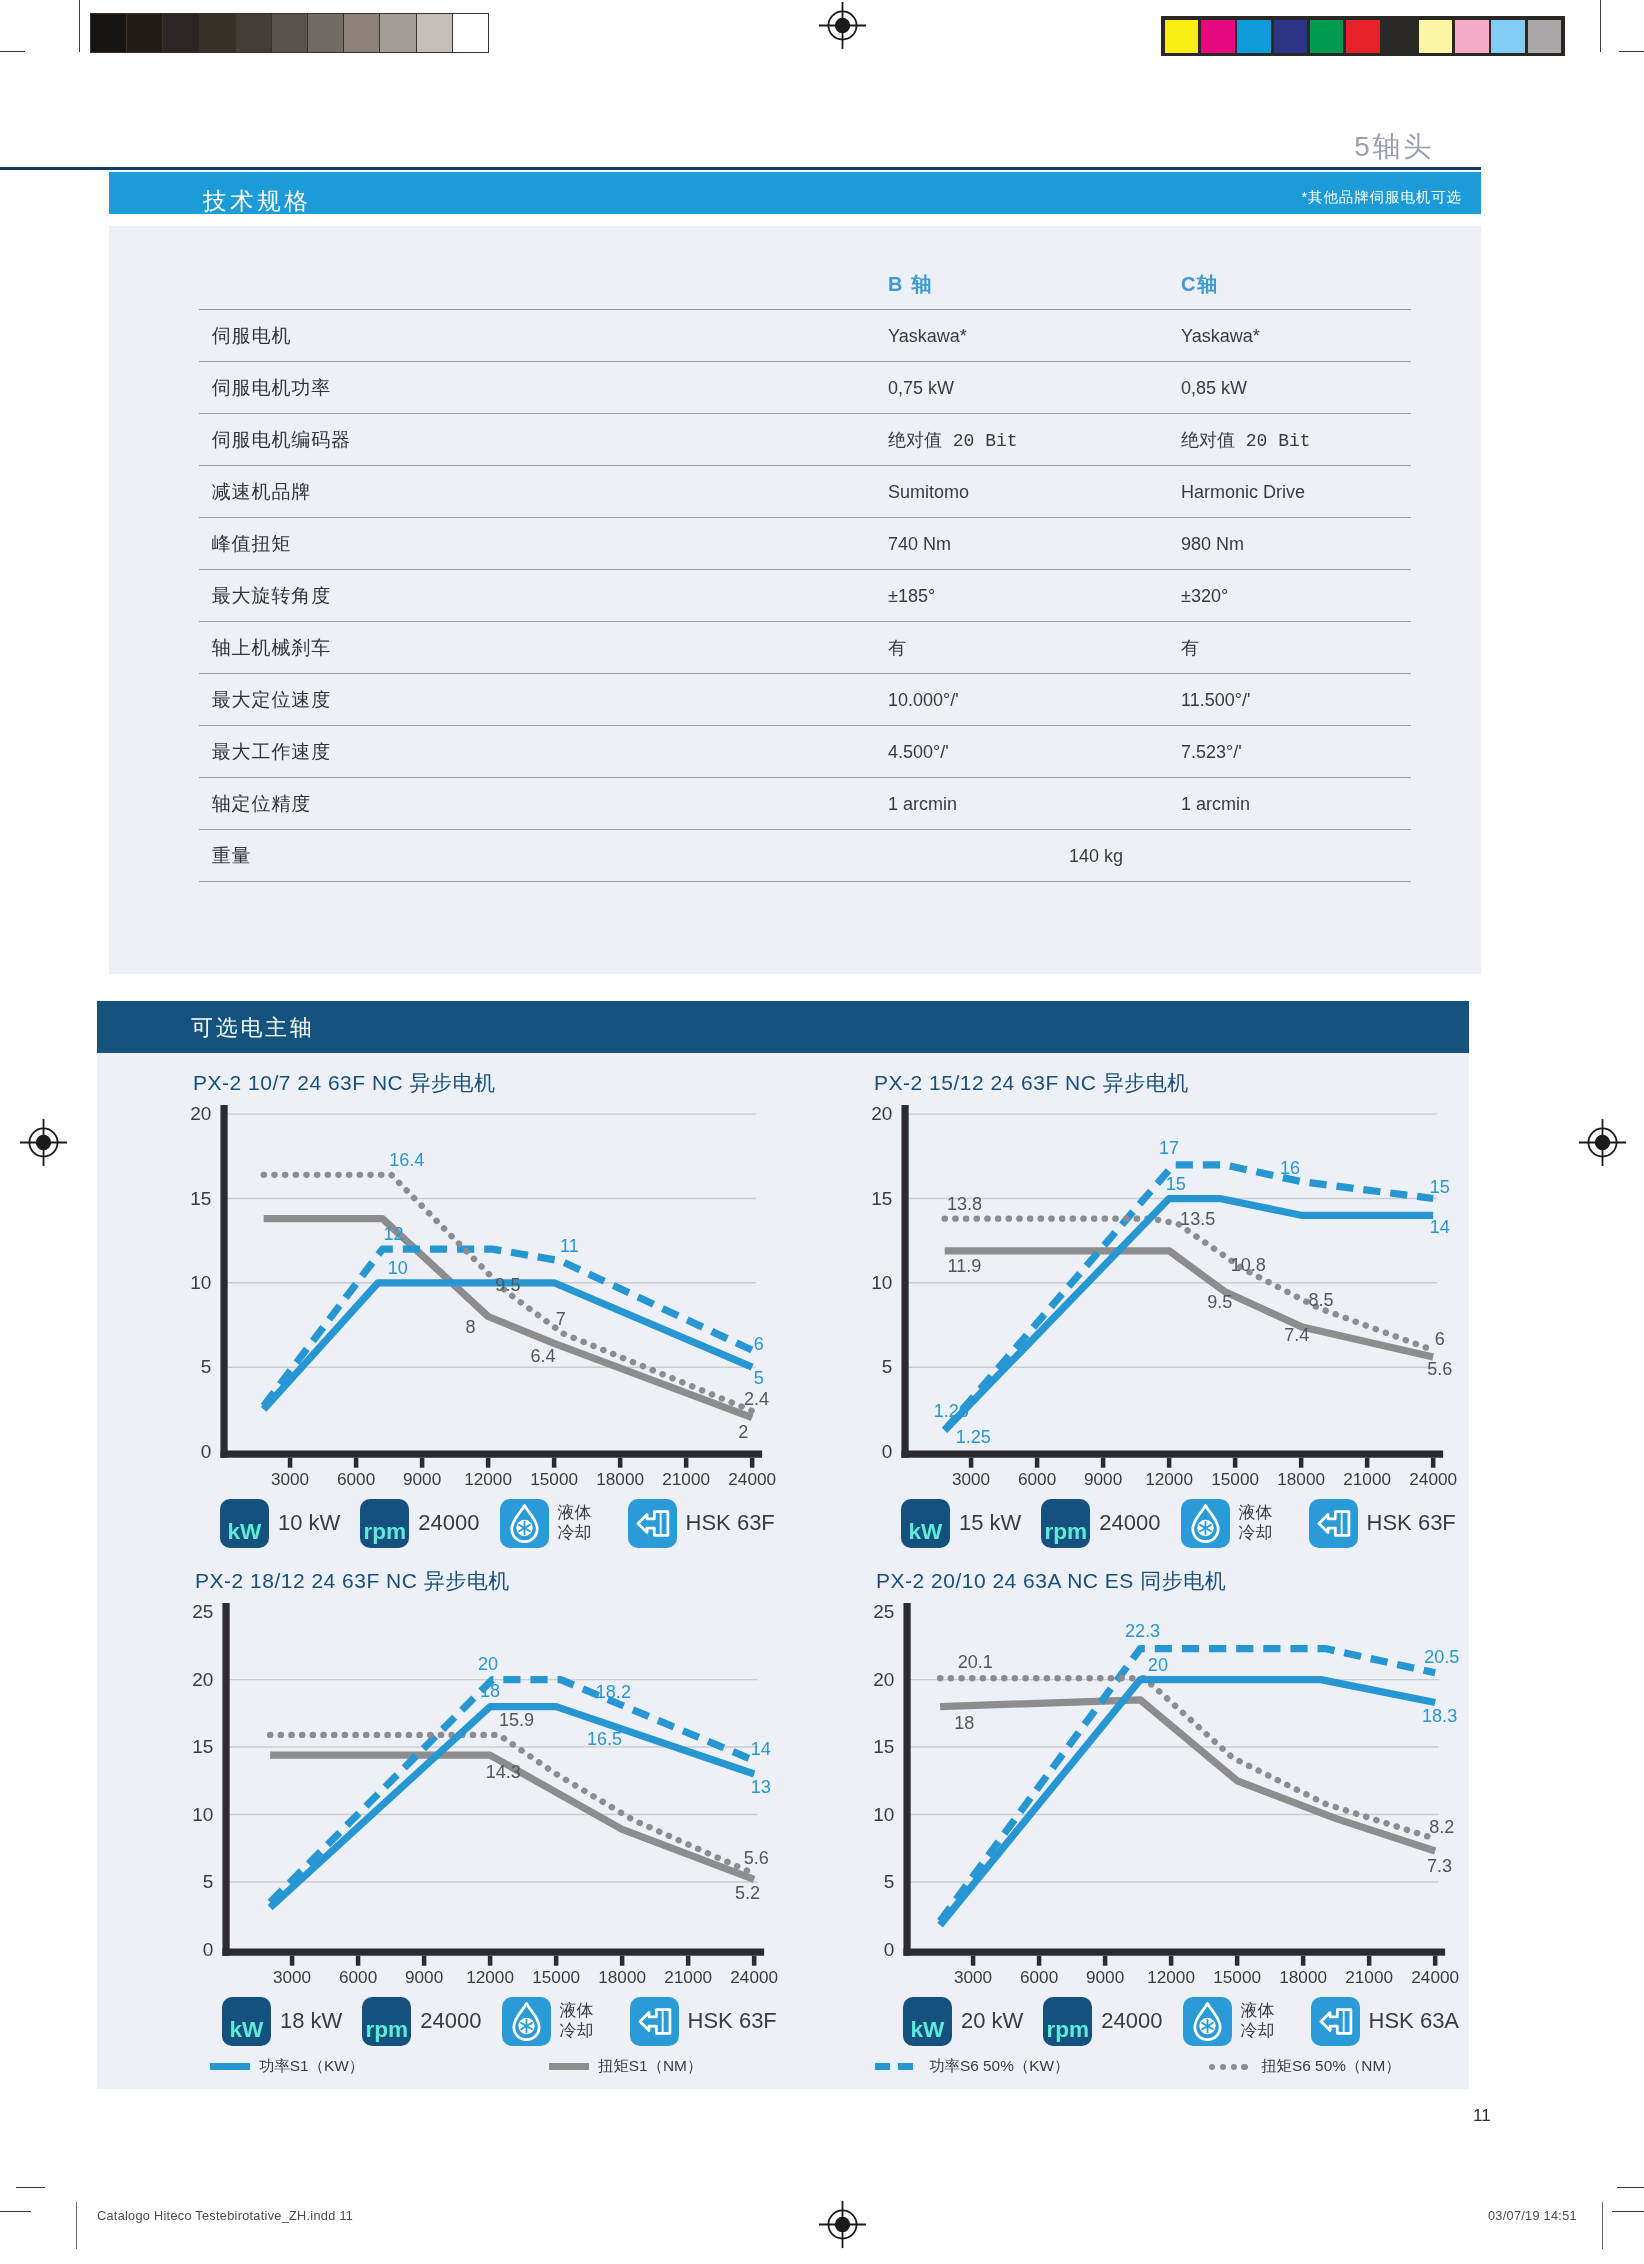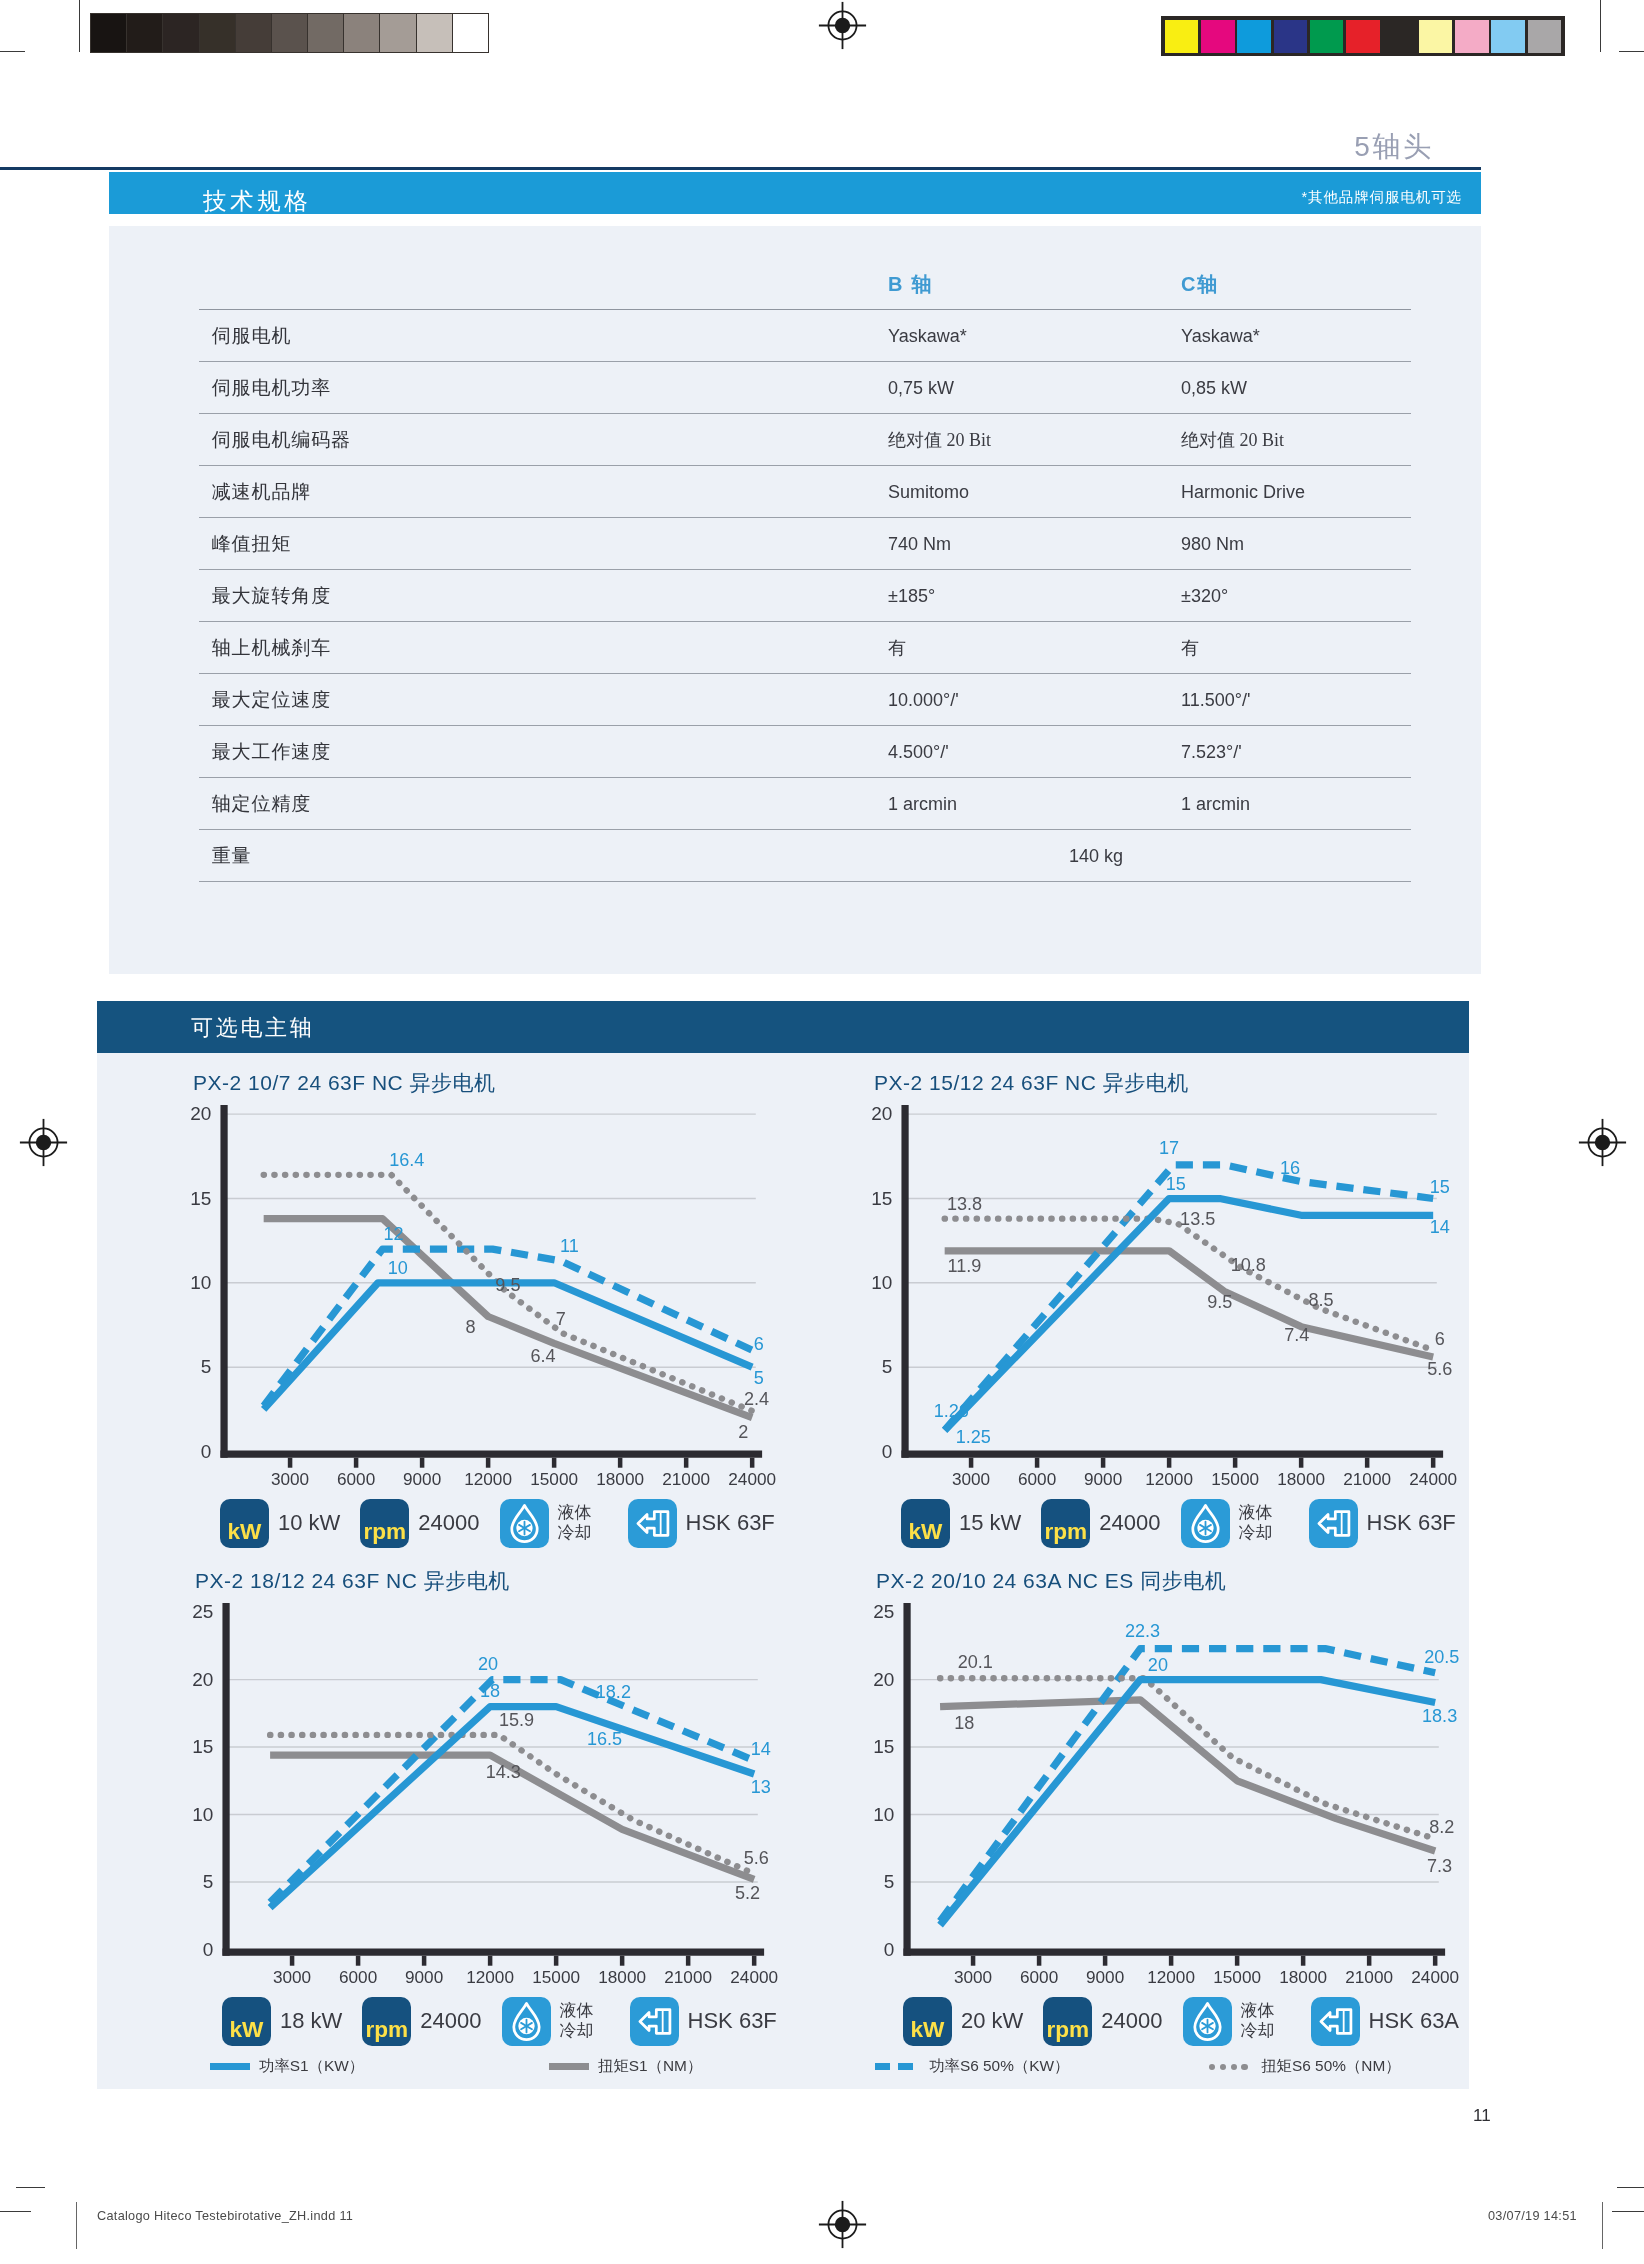--- a/index.html
+++ b/index.html
@@ -26,33 +26,33 @@
   .spec-table{position:absolute;left:199px;top:226px;width:1212px;}
   .spec-head{height:83px;position:relative;border-bottom:1.8px solid #8f959f;}
   .spec-head span{position:absolute;bottom:11px;font-size:20px;font-weight:bold;color:#3f9ad2;letter-spacing:1.8px;}
   .col-b{left:689px;} .col-c{left:982px;}
   .spec-row{height:51px;position:relative;border-bottom:1.8px solid #9aa0a9;}
   .spec-row .lbl{position:absolute;left:12.7px;top:50%;transform:translateY(-50%);
                  font-size:19px;color:#33343a;letter-spacing:0.9px;}
   .spec-row .val{position:absolute;top:50%;transform:translateY(-50%);font-size:18px;color:#3a3b42;}
   .val-b{left:689px;} .val-c{left:982px;}
   .val-span{left:689px;width:416px;text-align:center;}
-  .serif .val{font-family:Liberation Serif, serif;}
+  .serif .val{font-family:Liberation Mono, monospace;}
   
   .spindle-panel{position:absolute;left:97px;top:1001px;width:1372px;height:1088px;background:#edf1f7;}
   .spindle-bar{height:52px;background:#15537f;position:relative;}
   .spindle-bar span{position:absolute;left:94px;top:11.8px;font-size:22px;color:#fff;letter-spacing:2.7px;}
   .chart-cell{position:absolute;width:633px;}
   #cc0{left:168px;top:1069px;} #cc1{left:849px;top:1069px;}
   #cc2{left:170px;top:1567px;} #cc3{left:851px;top:1567px;}
   .chart-title{margin:0 0 0 25px;height:27px;font-size:21px;color:#174f7c;letter-spacing:0.5px;}
   .chart-svg{display:block;}
   .badges{display:flex;margin-left:52px;margin-top:3.6px;height:51px;align-items:center;}
   .b-ico{width:49px;height:49px;border-radius:10px;display:flex;align-items:flex-end;justify-content:center;
-         color:#fde047;font-weight:bold;font-size:22.6px;padding-bottom:2.7px;box-sizing:border-box;flex:none;}
+         color:#5eead4;font-weight:bold;font-size:22.6px;padding-bottom:2.7px;box-sizing:border-box;flex:none;}
   .b-ico.navy{background:#15517f;} .b-ico.blue{background:#2b9bd7;padding:0;align-items:center;}
   .b-val{font-size:22px;color:#3a3b42;margin:0 20px 0 9px;white-space:nowrap;}
   .b-cool{font-size:17px;line-height:20px;color:#3a3b42;margin:0 36px 0 9px;}
   
   .legend-item{position:absolute;top:2055px;display:flex;align-items:center;gap:9px;height:23.5px;}
   .sw{display:flex;align-items:center;}
   .sw .bar{width:40px;height:7.2px;display:inline-block;}
   .sw .dash{width:15.4px;height:7.2px;display:inline-block;margin-right:7.2px;}
   .sw .dot{width:6.3px;height:6.3px;border-radius:50%;display:inline-block;margin-right:4.5px;}
   .legend-text{font-size:15.4px;color:#3b3b40;white-space:nowrap;}

